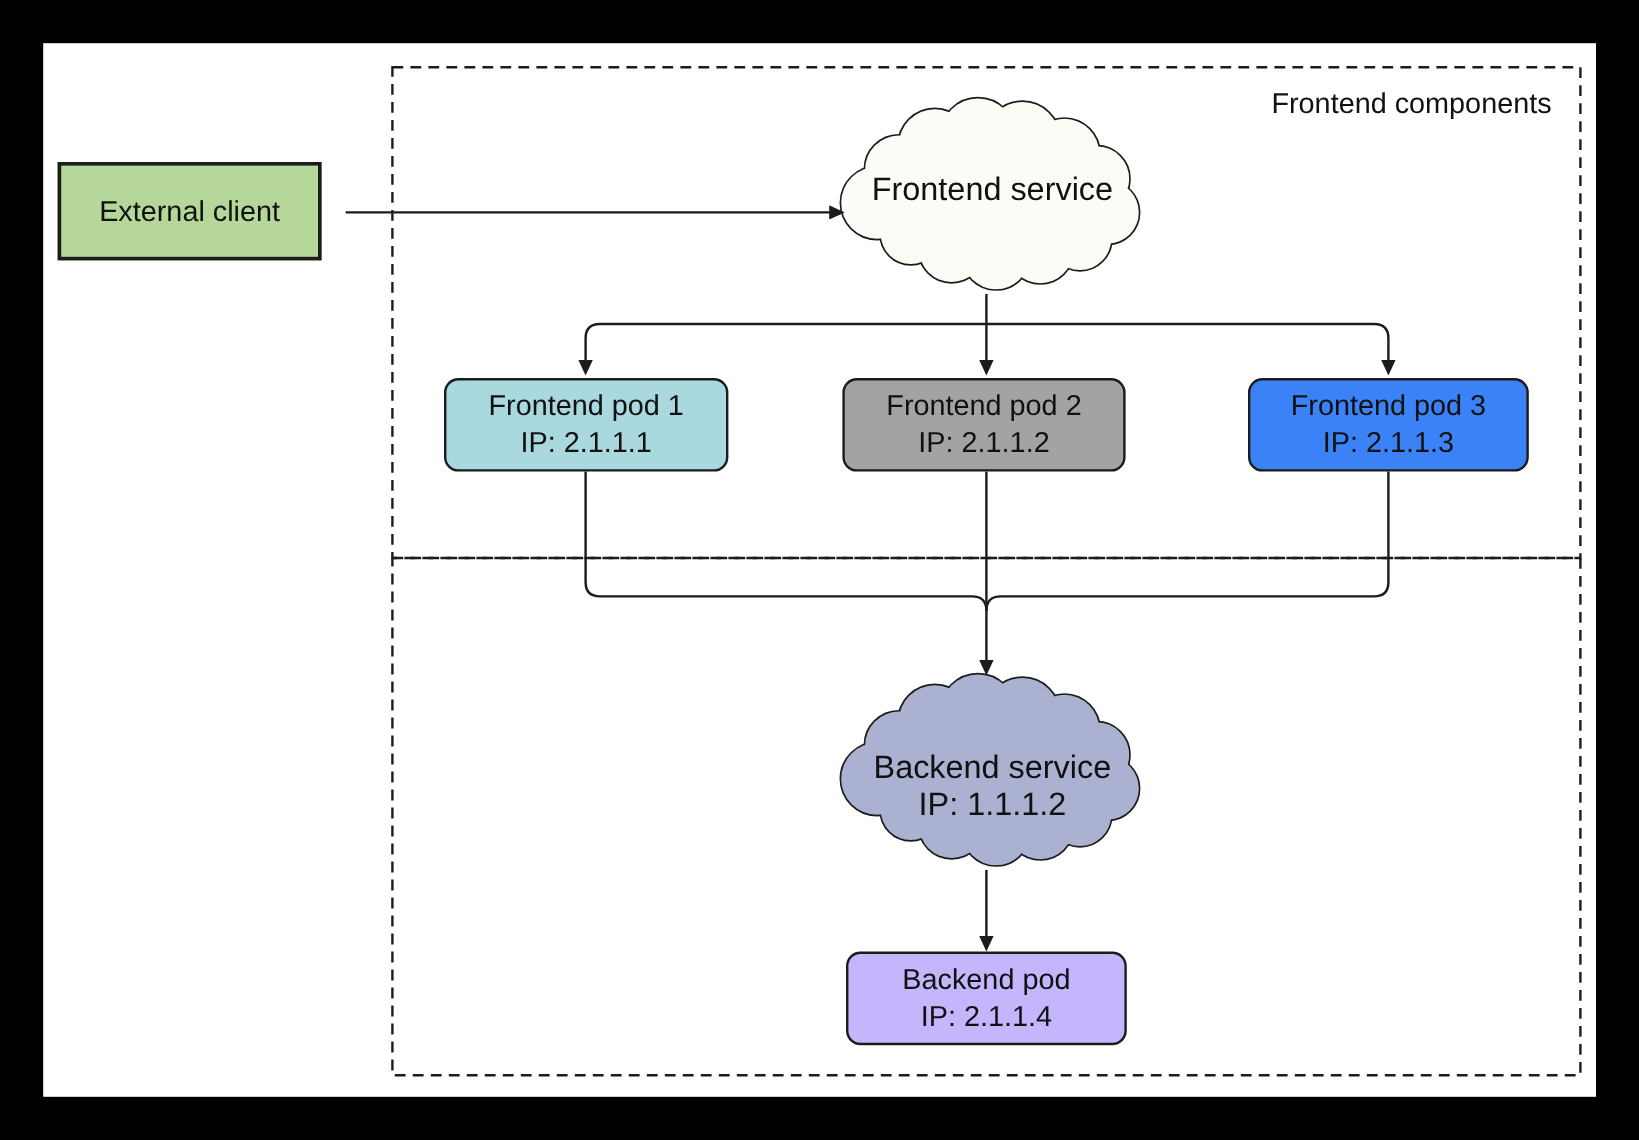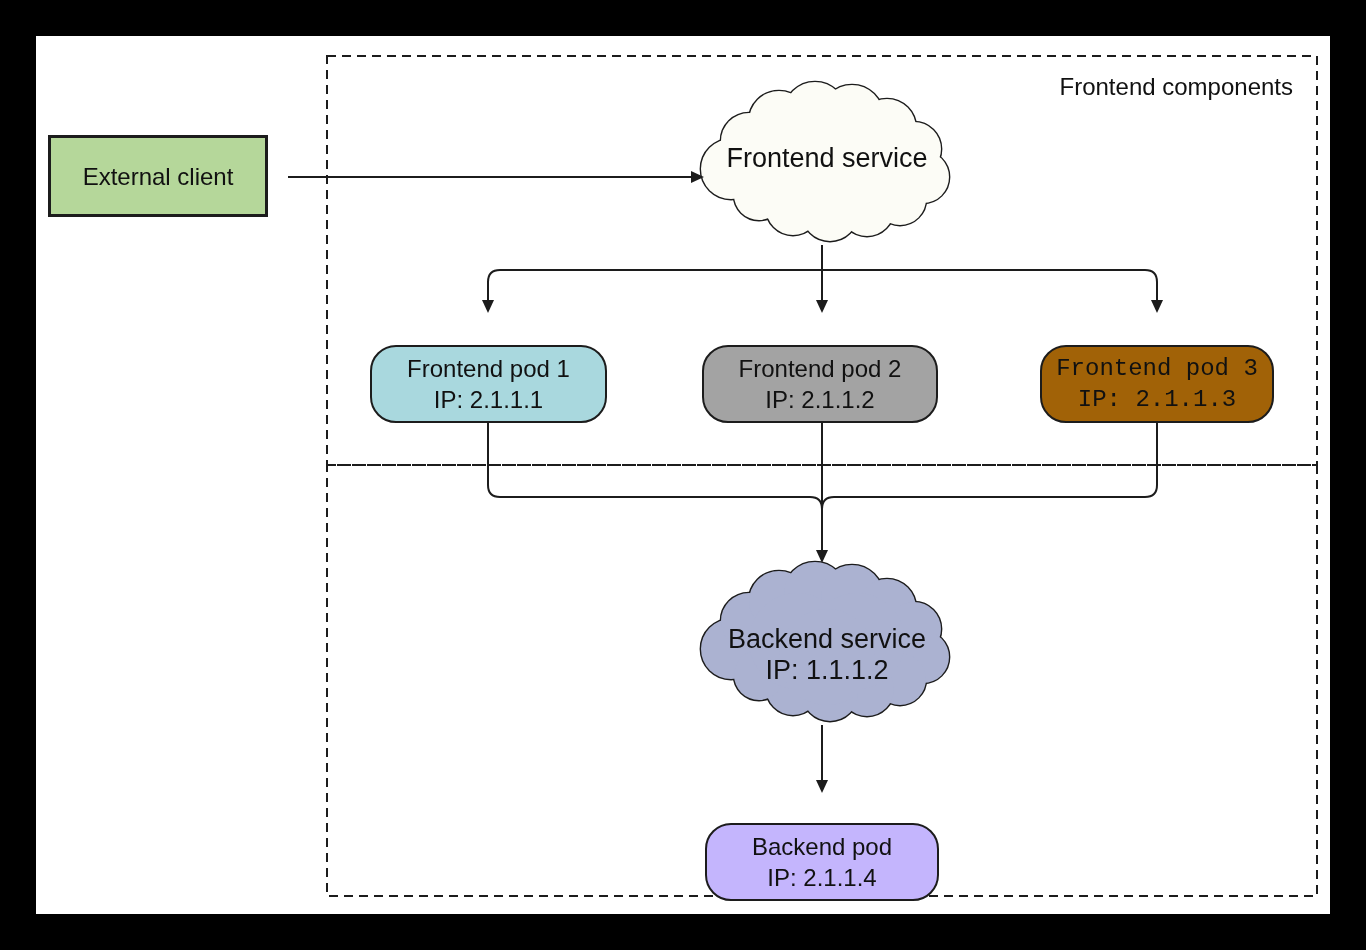--- a/index.html
+++ b/index.html
@@ -15,21 +15,21 @@
     background:#fff;
   }
   #overlay{position:absolute;left:0;top:0;width:1294px;height:878px;z-index:1;}
   .node{
     position:absolute;z-index:2;
     display:flex;flex-direction:column;align-items:center;justify-content:center;
     color:#111;font-size:24px;line-height:31px;text-align:center;
     box-sizing:border-box;
   }
   .rect-node{border:3px solid #1c1c1c;}
-  .pod{border:2.5px solid #1c1c1c;border-radius:26px;margin-top:30px;}
+  .pod{border:2.5px solid #1c1c1c;border-radius:12px;}
   .cloud-label{position:absolute;z-index:2;width:260px;text-align:center;color:#111;font-size:27px;line-height:31px;}
   .group-label{
     position:absolute;z-index:2;color:#111;font-size:24px;line-height:30px;white-space:nowrap;
   }
   .fc-label{right:37px;top:36px;}
   .bc-label{right:37px;top:489px;}
 </style>
 </head>
 <body>
 
@@ -126,21 +126,21 @@
   </div>
 
   <div class="node pod" style="left: 334px; top: 279px; width: 237px; height: 78px; background: rgb(169, 216, 222);">
     <span>Frontend pod 1</span>
     <span>IP: 2.1.1.1</span>
   </div>
   <div class="node pod" style="left: 666px; top: 279px; width: 236px; height: 78px; background: #a3a3a3;">
     <span>Frontend pod 2</span>
     <span>IP: 2.1.1.2</span>
   </div>
-  <div class="node pod" style="left: 1004px; top: 279px; width: 234px; height: 78px; background: #a16207; font-family: Liberation Mono, monospace;">
+  <div class="node pod" style="left: 1004px; top: 279px; width: 234px; height: 78px; background: #3b82f6;">
     <span>Frontend pod 3</span>
     <span>IP: 2.1.1.3</span>
   </div>
 
   <div class="cloud-label" style="left:661px;top:588px;">
     <div>Backend service</div>
     <div>IP: 1.1.1.2</div>
   </div>
 
   <div class="node pod" style="left: 669px; top: 757px; width: 234px; height: 78px; background: #c4b5fd;">

